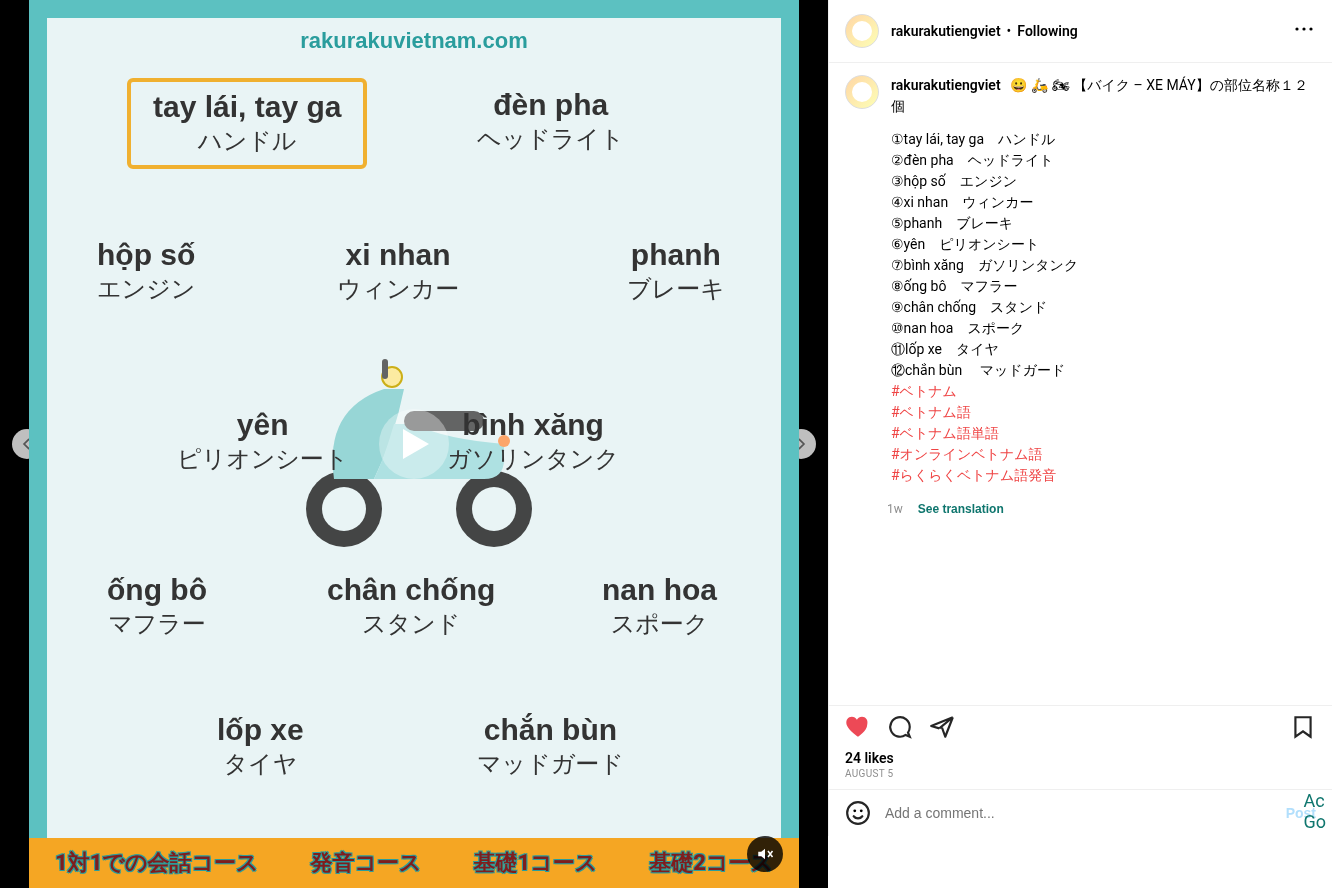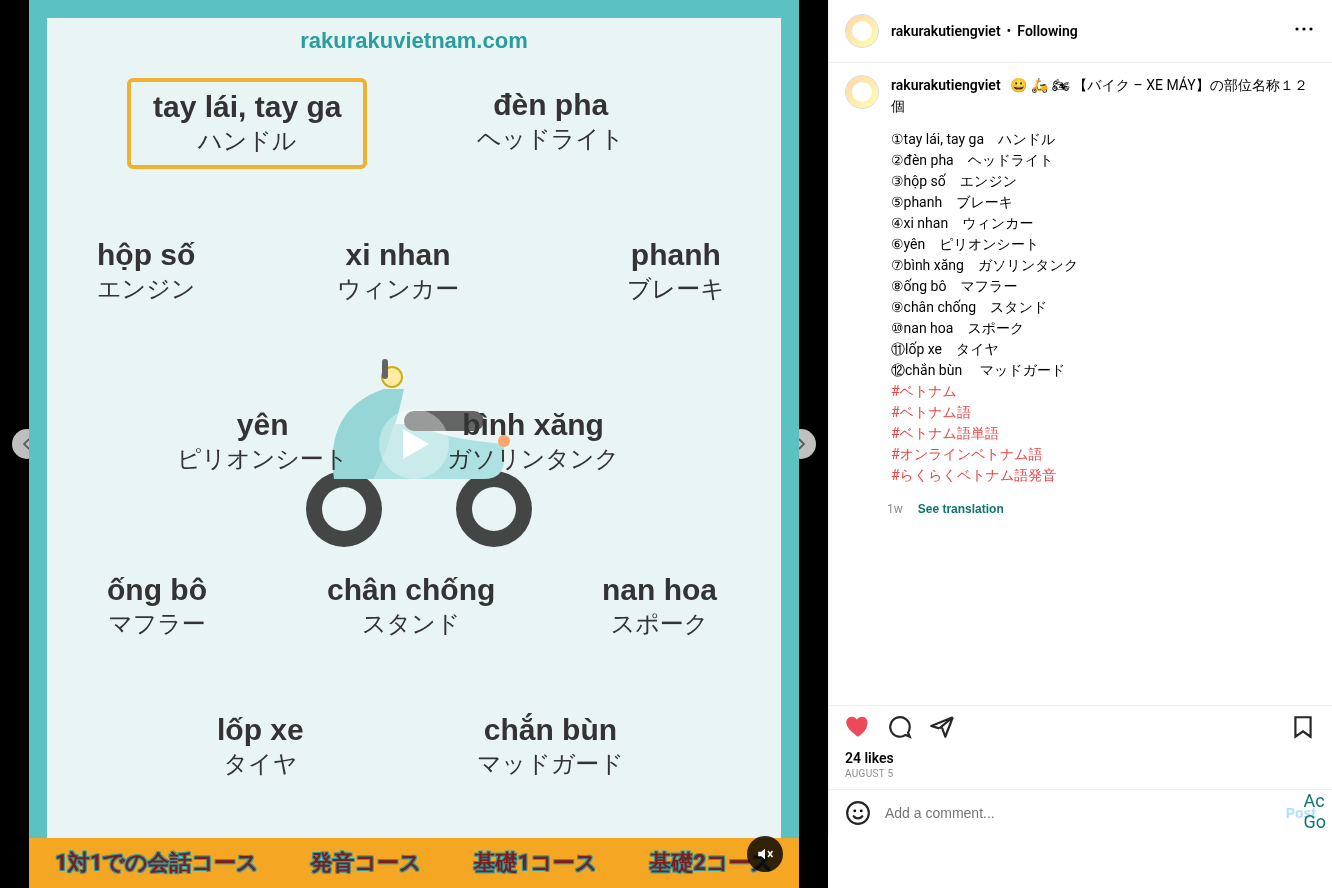--- a/index.html
+++ b/index.html
@@ -181,22 +181,22 @@
         <div class="cap-body">
           <div>
             <span class="cu">rakurakutiengviet</span>
             <span>😀 🛵 🏍</span>
             <span>【バイク – XE MÁY】の部位名称１２個</span>
           </div>
           <div class="cap-list" id="cap-lines">
               <div>①tay lái, tay ga　ハンドル</div>
               <div>②đèn pha　ヘッドライト</div>
               <div>③hộp số　エンジン</div>
+              <div>④xi nhan　ウィンカー</div>
               <div>⑤phanh　ブレーキ</div>
-              <div>④xi nhan　ウィンカー</div>
               <div>⑥yên　ピリオンシート</div>
               <div>⑦bình xăng　ガソリンタンク</div>
               <div>⑧ống bô　マフラー</div>
               <div>⑨chân chống　スタンド</div>
               <div>⑩nan hoa　スポーク</div>
               <div>⑪lốp xe　タイヤ</div>
               <div>⑫chắn bùn　 マッドガード</div>
             </div>
           <div class="tags" id="cap-tags">
               <span>#ベトナム</span>

